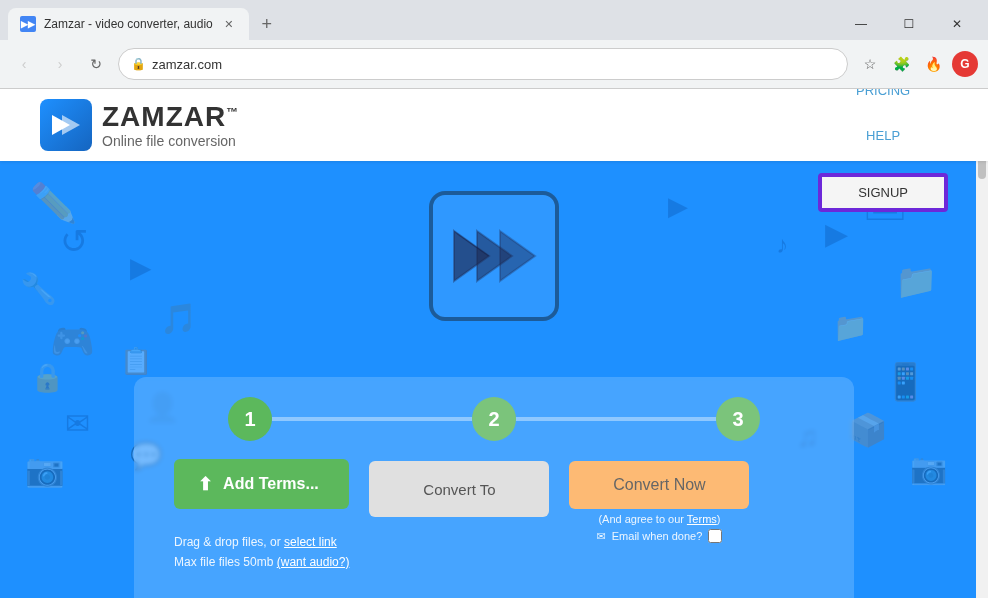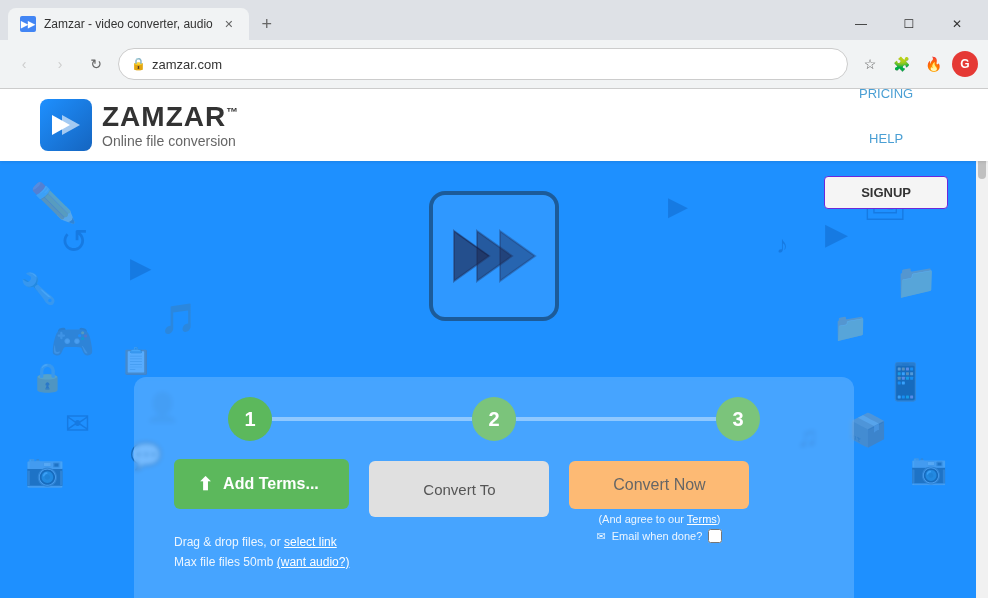--- a/index.html
+++ b/index.html
@@ -32,21 +32,21 @@
     
     .site-header { background: #fff; height: 72px; display: flex; align-items: center; padding: 0 40px; box-shadow: 0 1px 3px rgba(0,0,0,0.1); position: relative; z-index: 10; }
     .logo-area { display: flex; align-items: center; gap: 10px; }
     .logo-icon { width: 52px; height: 52px; background: linear-gradient(135deg, #1e90ff, #1565c0); border-radius: 8px; display: flex; align-items: center; justify-content: center; color: white; font-size: 22px; font-weight: bold; }
     .logo-text-area { display: flex; flex-direction: column; }
     .logo-name { font-size: 28px; font-weight: bold; color: #333; letter-spacing: 1px; }
     .logo-tagline { font-size: 14px; color: #666; }
     .site-nav { margin-left: auto; display: flex; align-items: center; gap: 30px; flex-direction: column; }
     .nav-link { font-size: 13px; color: #4a9fd4; text-decoration: none; font-weight: 500; }
     .nav-btn-login { padding: 8px 20px; border: 1px solid #ccc; border-radius: 4px; background: #f5f5f5; font-size: 13px; color: #333; cursor: pointer; font-weight: 600; }
-    .nav-btn-signup { padding: 8px 36px; border: 1px solid #6d28d9; border-radius: 4px; background: #f5f5f5; font-size: 13px; color: #333; cursor: pointer; font-weight: 700; }
+    .nav-btn-signup { padding: 8px 36px; border: 4px solid #6d28d9; border-radius: 4px; background: #f5f5f5; font-size: 13px; color: #333; cursor: pointer; font-weight: 400; }
 
     
     .hero { background: #1e90ff; width: 100%; height: 438px; position: relative; overflow: hidden; display: flex; flex-direction: column; align-items: center; }
 
     
     .bg-icons { position: absolute; top: 0; left: 0; width: 100%; height: 100%; pointer-events: none; }
     .bg-icon { position: absolute; opacity: 0.25; color: #003c8f; font-size: 32px; }
 
     
     .center-logo { margin-top: 30px; width: 130px; height: 130px; border: 4px solid rgba(0,0,0,0.4); border-radius: 16px; background: rgba(255,255,255,0.08); display: flex; align-items: center; justify-content: center; position: relative; }

